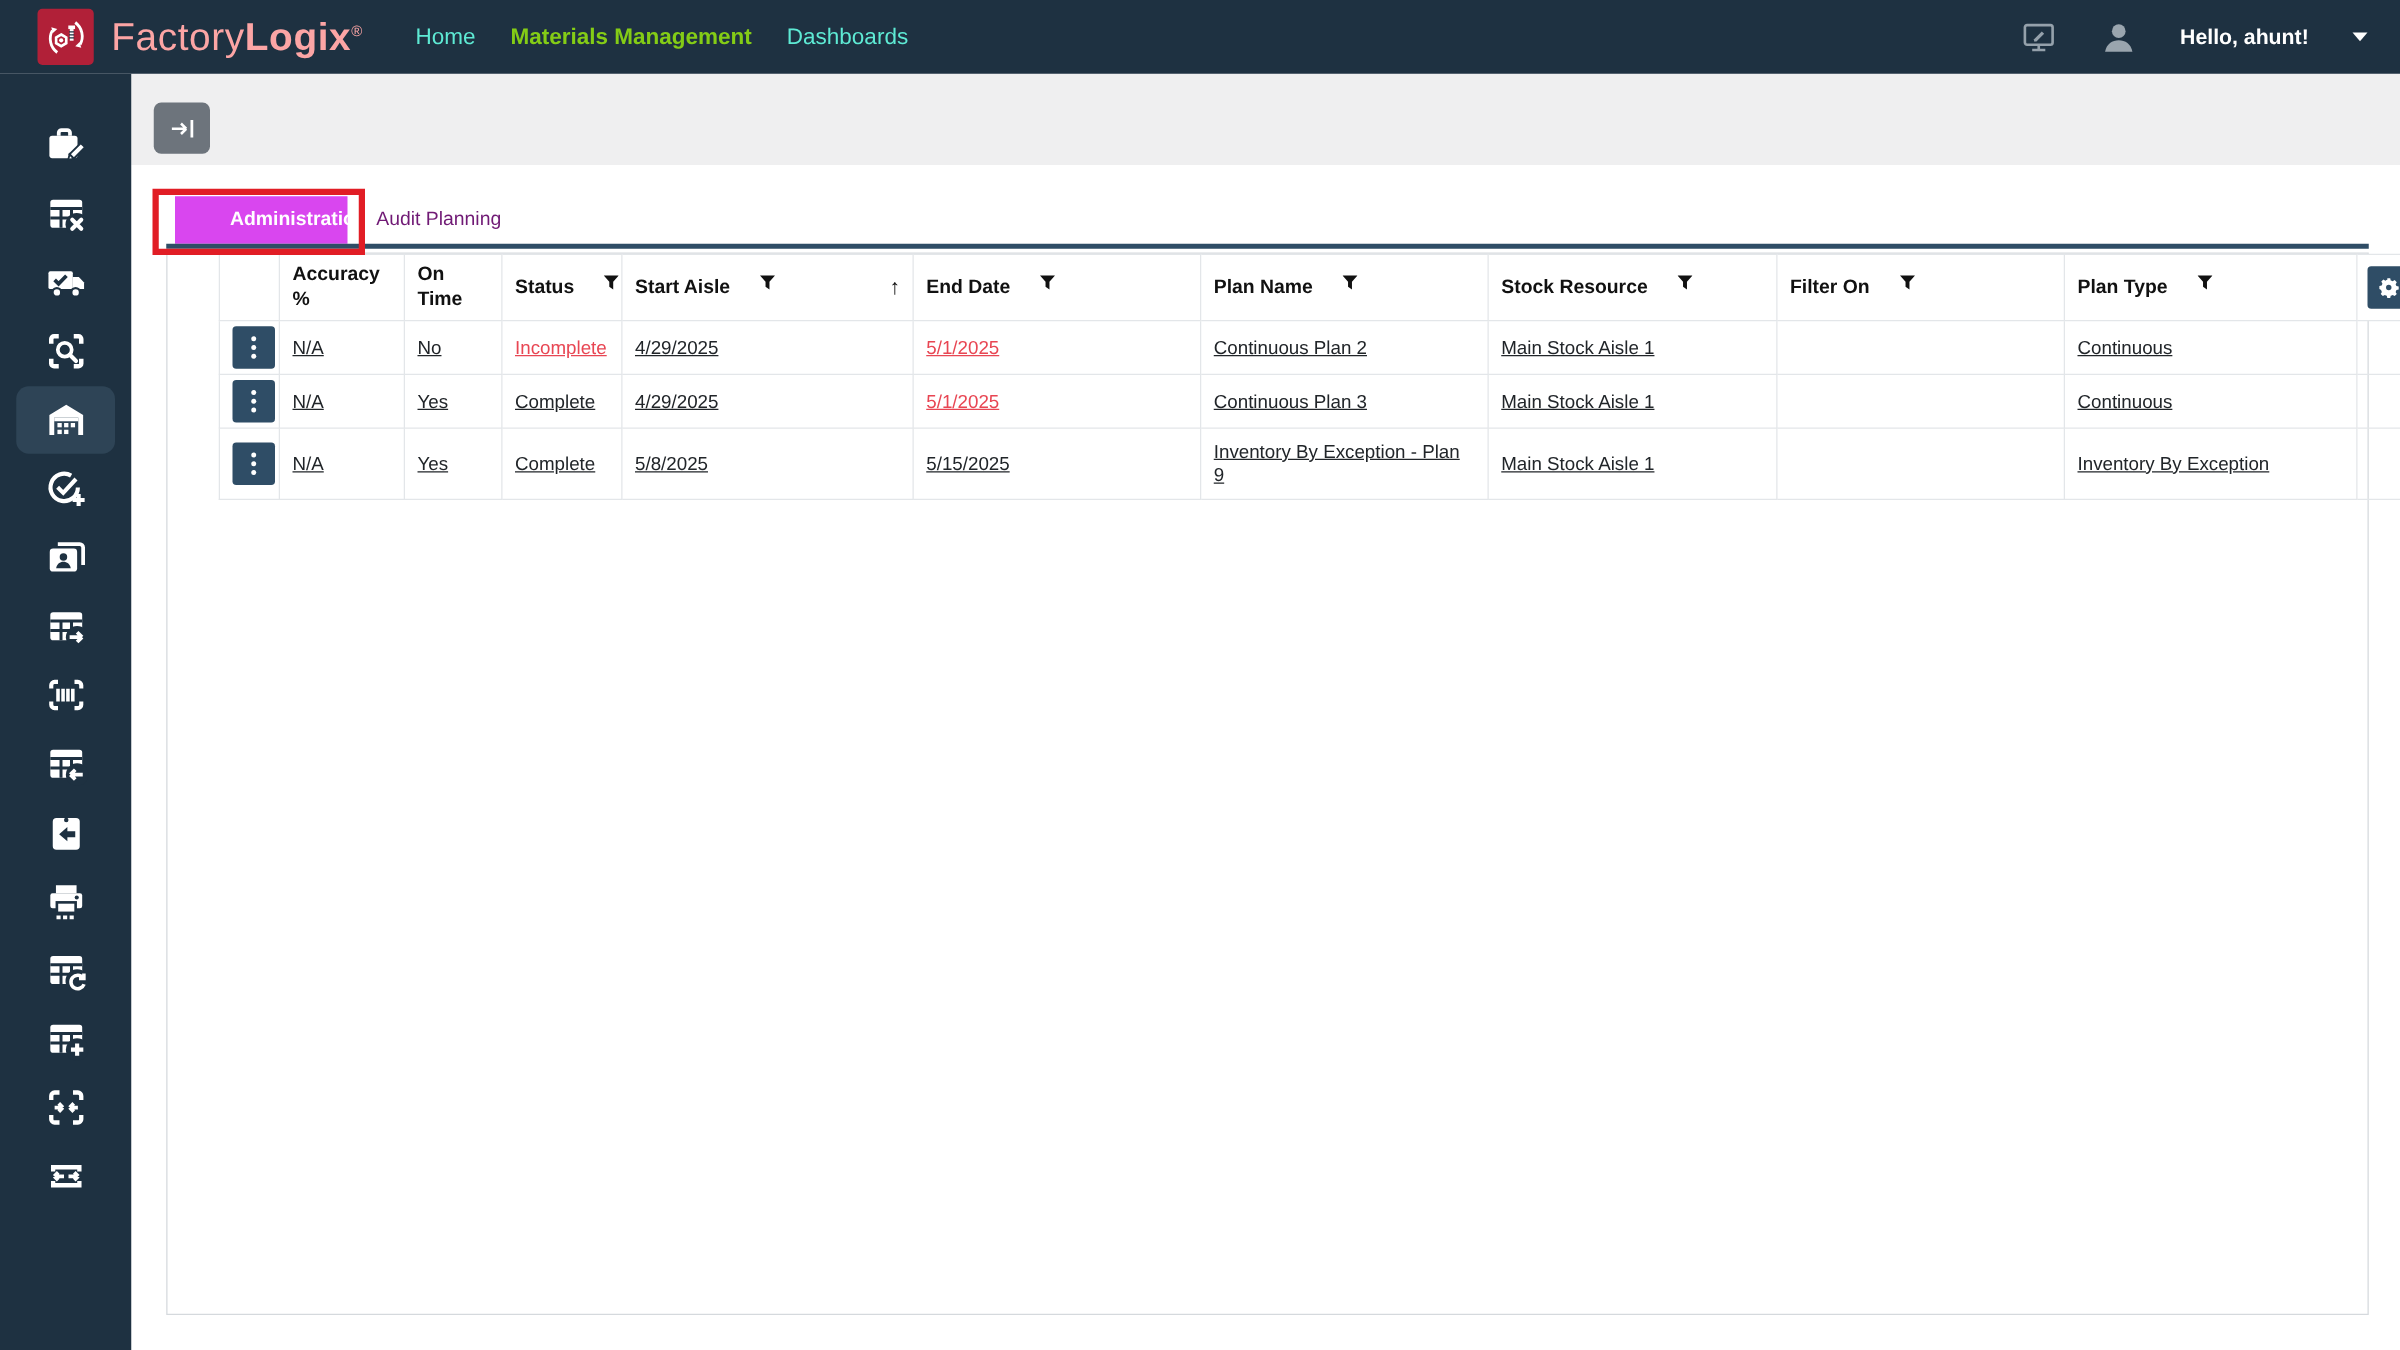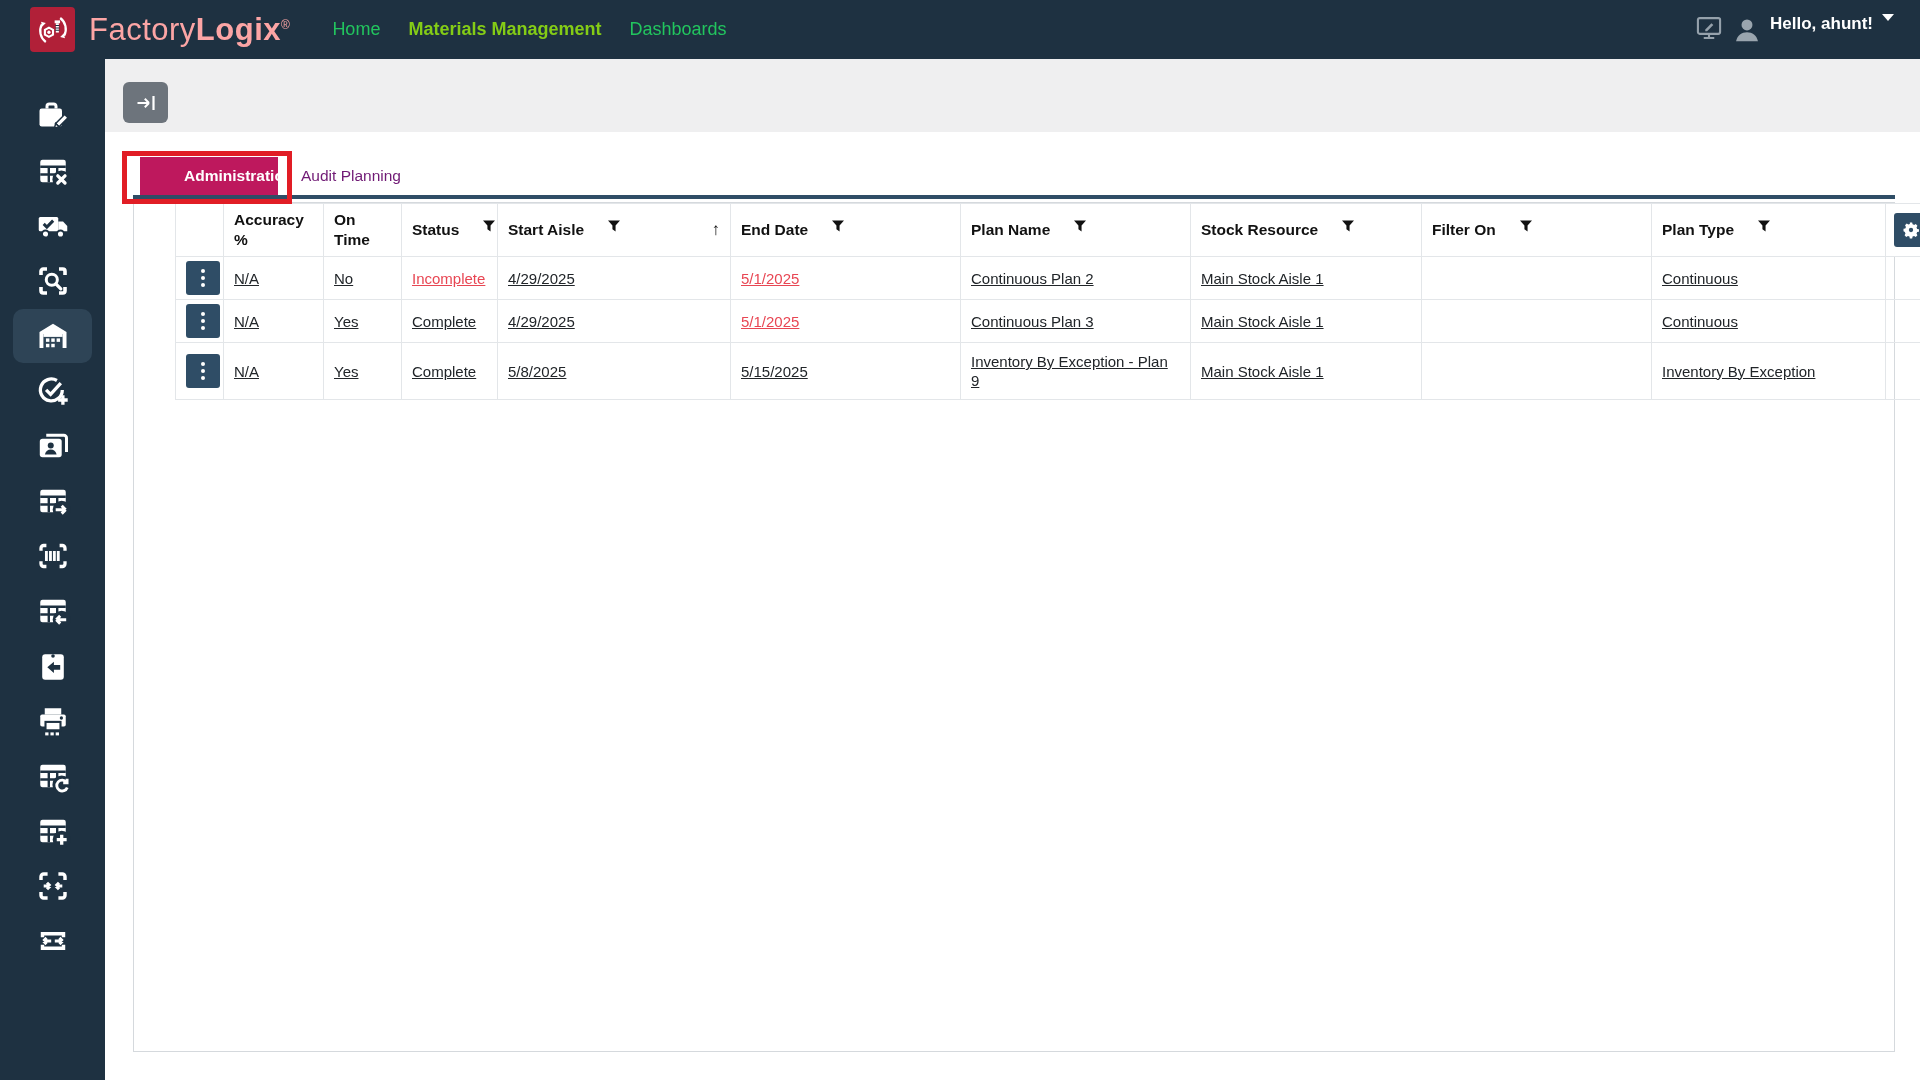--- a/index.html
+++ b/index.html
@@ -9,23 +9,23 @@
   
   .navbar { position:absolute; left:0; top:0; width:1920px; height:59px;
             background:#1e3141; display:flex; align-items:center; z-index:20; }
   .logo-box { width:45px; height:45px; margin-left:30px; background:#b12038;
               border-radius:4px; display:flex; align-items:center; justify-content:center; }
   .brand { margin-left:14px; color:#fca5a5; font-size:31px; letter-spacing:.5px; white-space:nowrap; }
   .brand .light { font-weight:300; }
   .brand .bold  { font-weight:700; }
   .brand sup { font-size:12px; vertical-align:super; }
   .nav-links { display:flex; gap:28px; margin-left:42px; font-size:18px; }
-  .nav-link { color:#22c55e; cursor:pointer; }
+  .nav-link { color:#5eead4; cursor:pointer; }
   .nav-link.active { color:#84cc16; font-weight:600; }
-  .nav-right { margin-left:auto; margin-right:26px; display:flex; gap:7px; }
+  .nav-right { margin-left:auto; margin-right:26px; display:flex; align-items:center; gap:33px; }
   .nav-right .greeting { color:#fff; font-size:17px; font-weight:600; }
   .caret-down { width:0; height:0; border-left:6px solid transparent;
                 border-right:6px solid transparent; border-top:7px solid #fff; margin-left:2px; }
 
   
   .sidebar { position:absolute; left:0; top:59px; width:105px; height:1021px;
              background:#1e3141; padding-top:29px; z-index:10; }
   .side-item { width:105px; height:55px; display:flex; align-items:center;
                justify-content:center; cursor:pointer; }
   .side-item .pill { width:79px; height:54px; border-radius:10px; display:flex;
@@ -35,21 +35,21 @@
 
   
   .topstrip { position:absolute; left:105px; top:59px; width:1815px; height:73px;
               background:#efeff0; }
   .collapse-btn { position:absolute; left:123px; top:82px; width:45px; height:41px;
                   background:#6d747c; border:none; border-radius:6px; cursor:pointer;
                   display:flex; align-items:center; justify-content:center; }
 
   .tab { position:absolute; top:157px; height:38px; line-height:38px; font-size:15.5px;
          cursor:pointer; }
-  .tab-admin { left:140px; width:138px; text-align:center; background:#be185d;
+  .tab-admin { left:140px; width:138px; text-align:center; background:#d946ef;
                color:#fff; font-weight:700;padding-left:44px; }
   .tab-audit { left:301px; color:#701a75; }
   .tabs-underline { position:absolute; left:133px; top:195px; width:1762px; height:4px;
                     background:#2f4d66; }
   .annotation-box { position:absolute; left:122px; top:151px; width:170px; height:53px;
                     border:5px solid #e11d25; z-index:30; pointer-events:none; }
 
   
   .grid-wrap { position:absolute; left:133px; top:202px; width:1762px; height:850px;
                border:1px solid #d5d9dd; background:#fff; }

